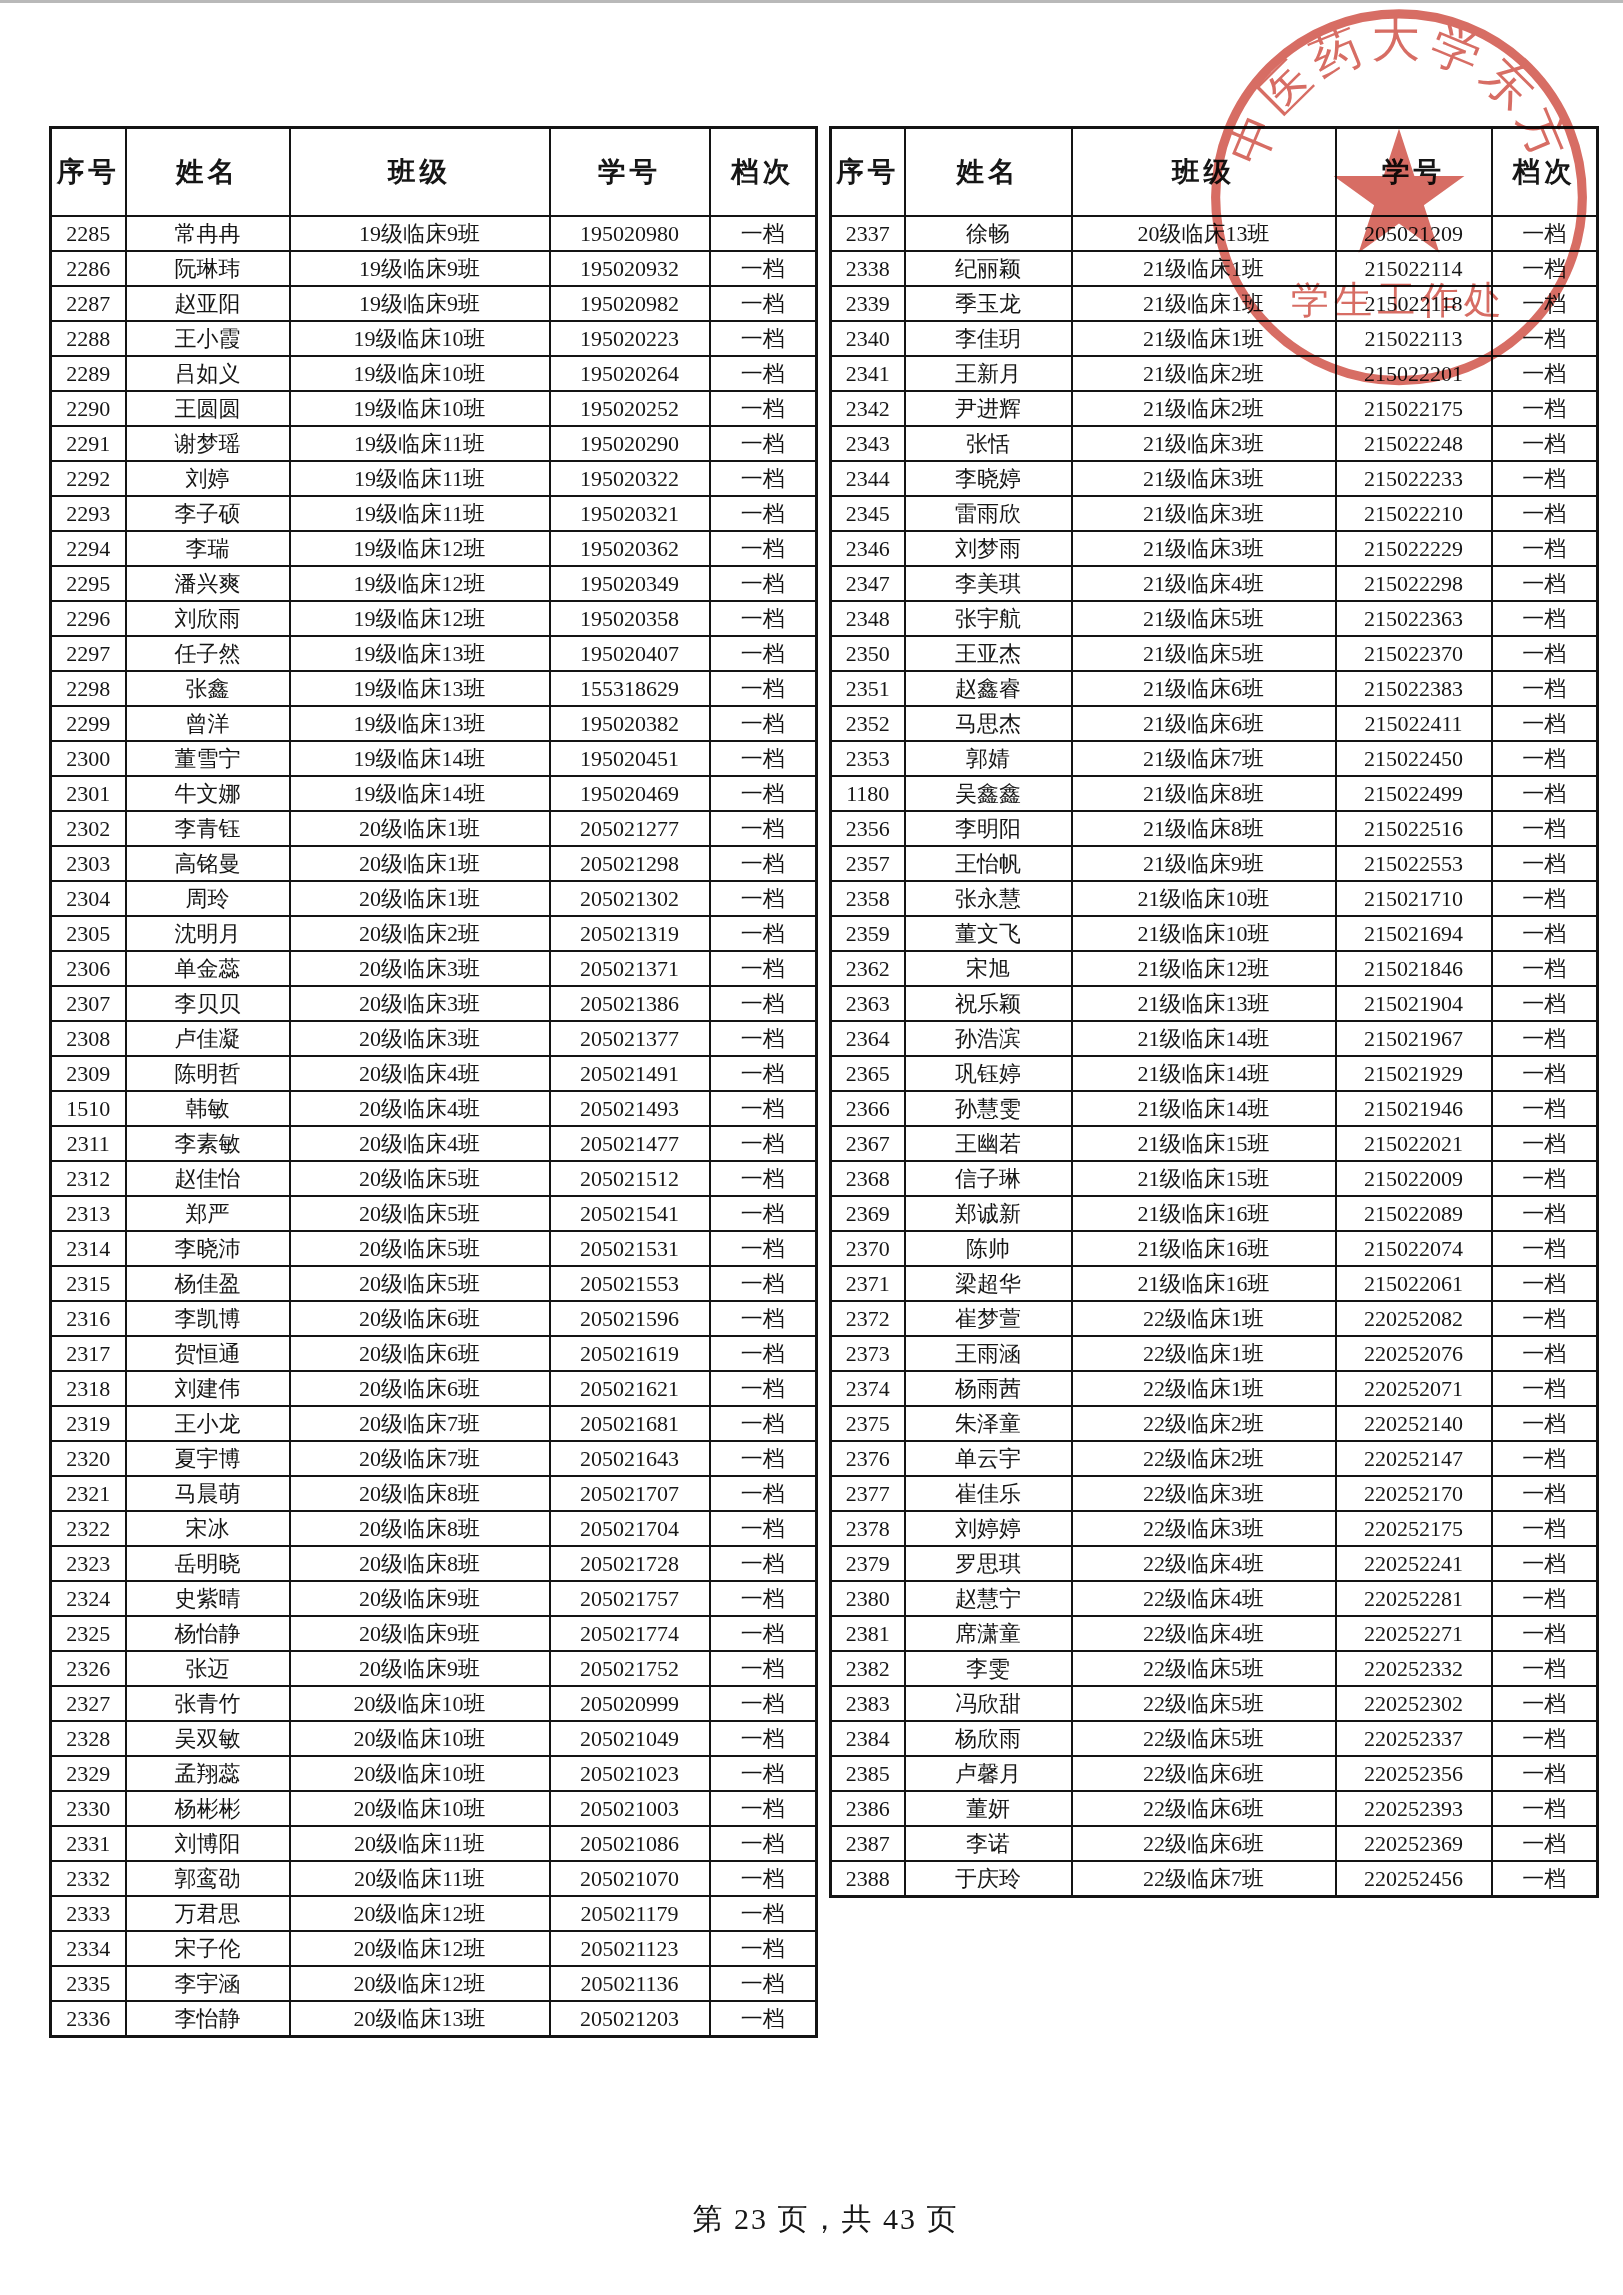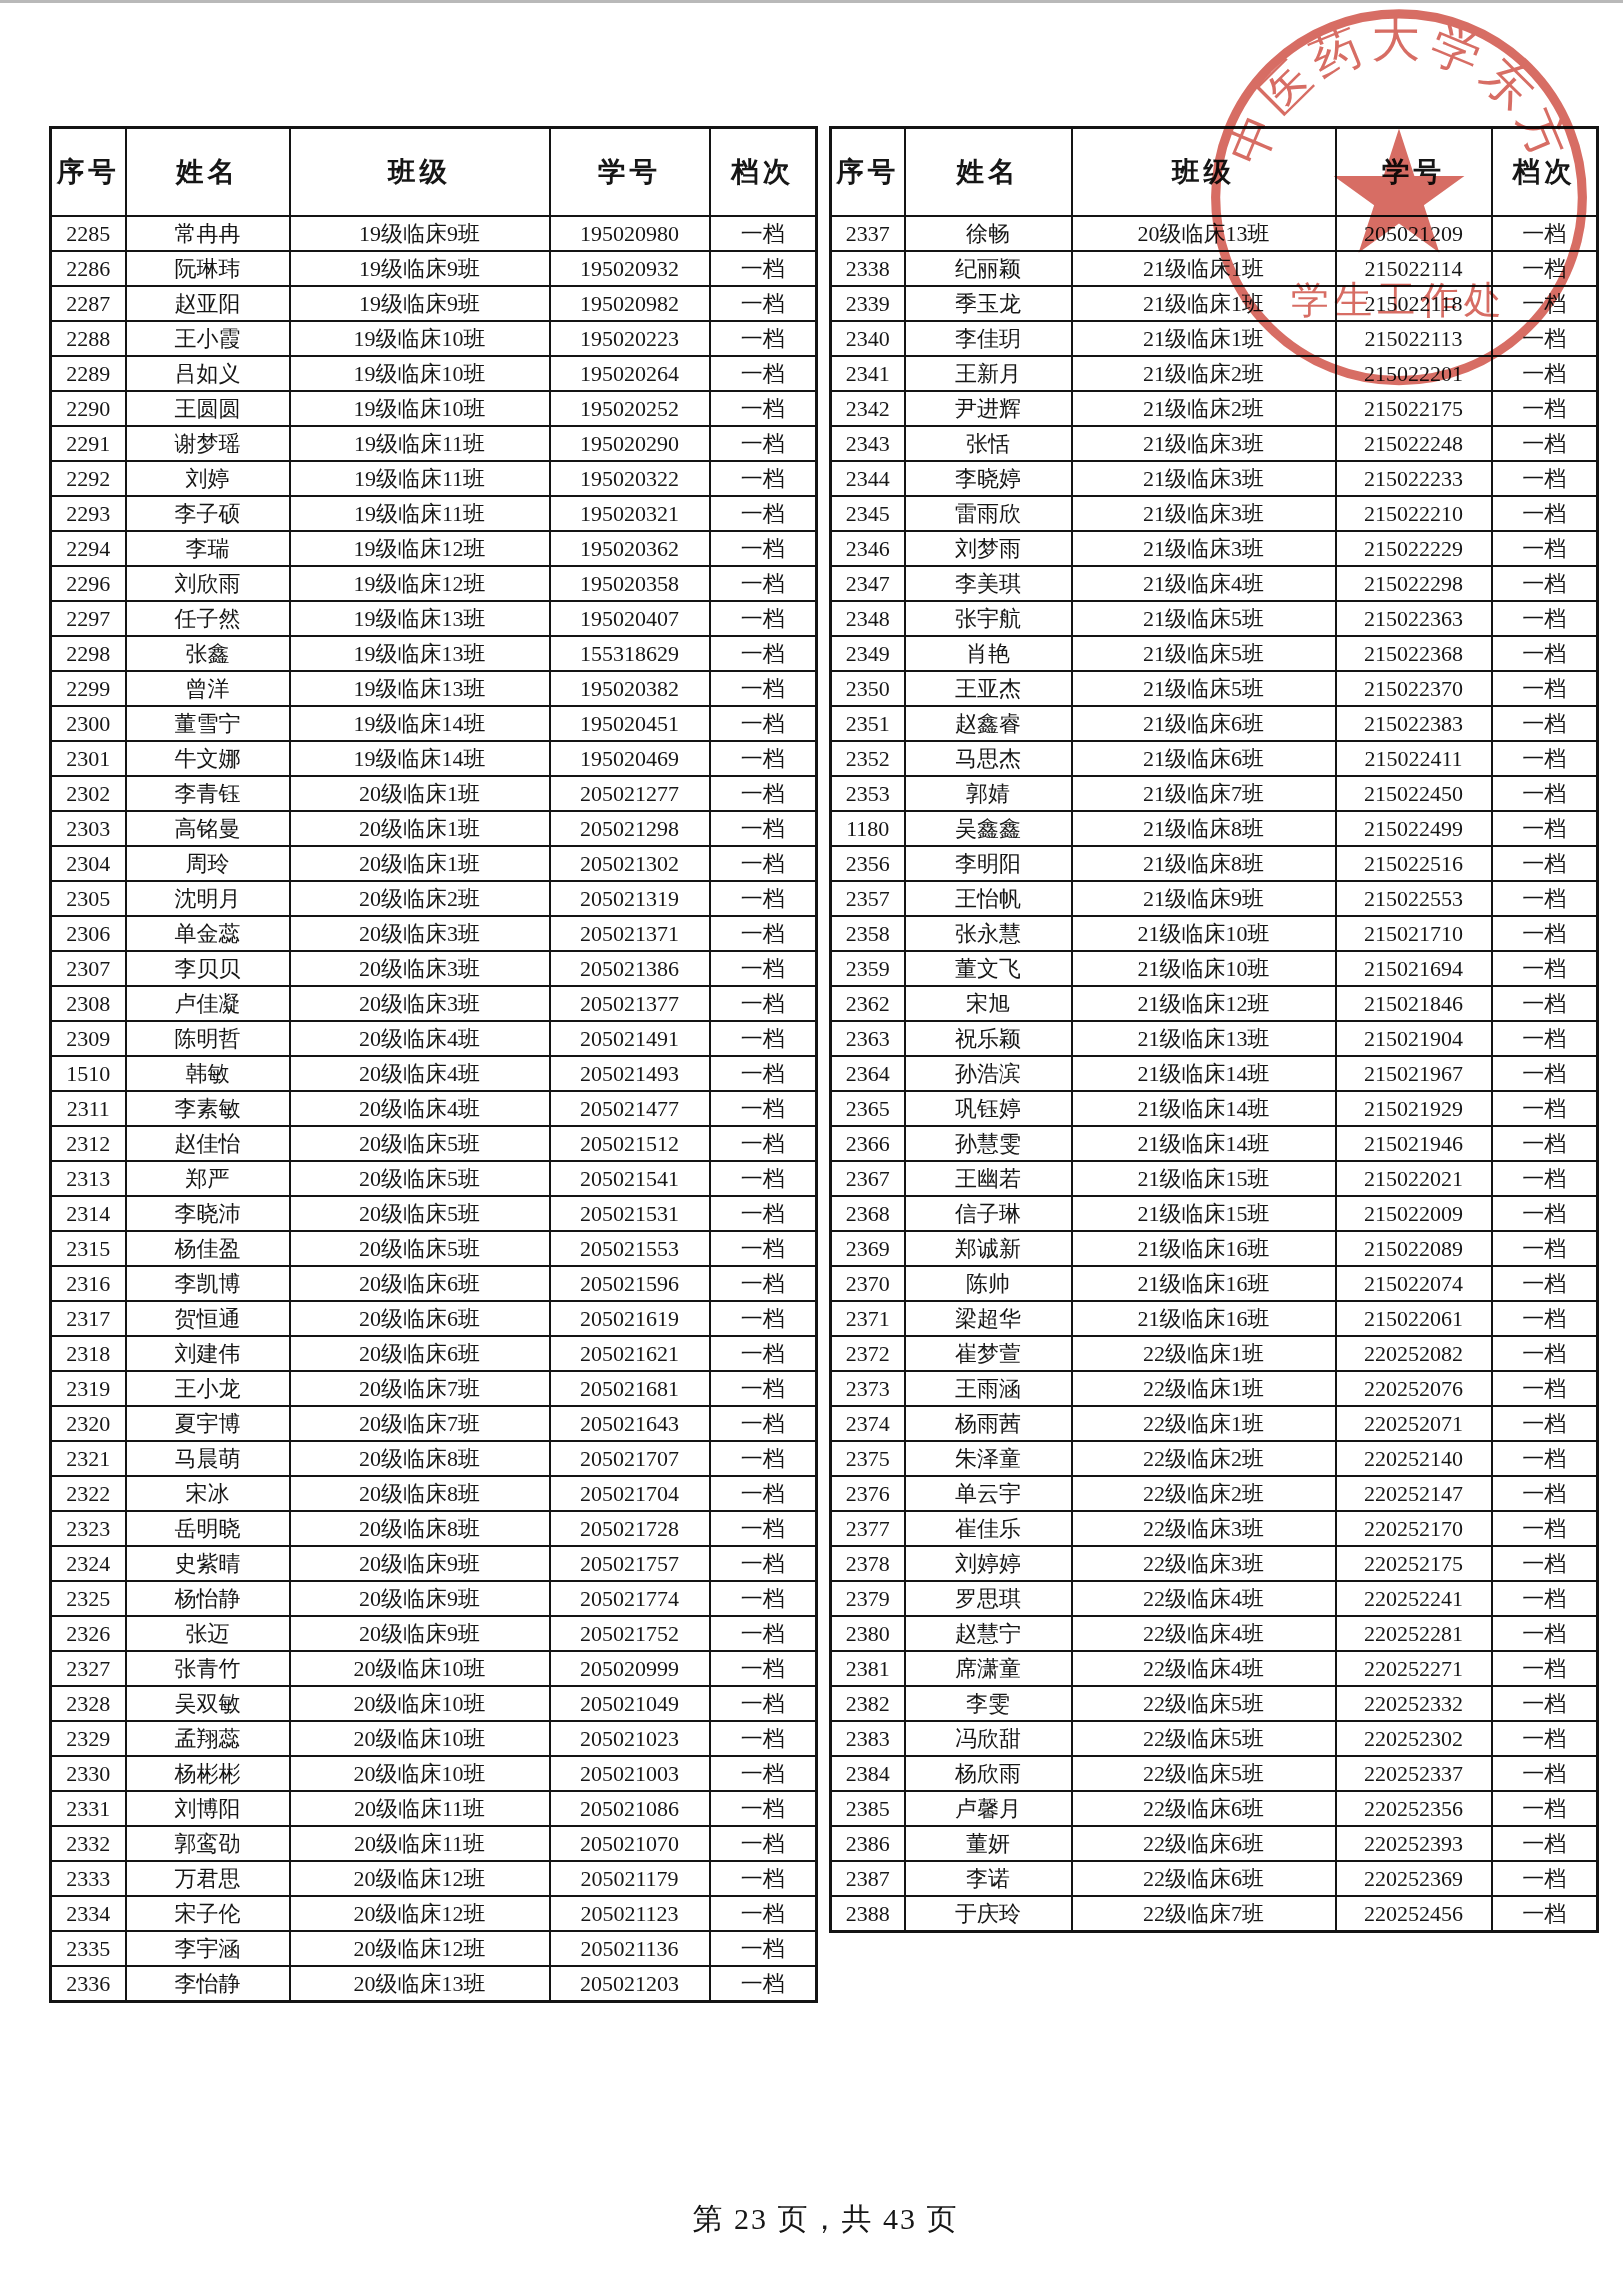--- a/index.html
+++ b/index.html
@@ -155,20 +155,27 @@
         <td>一档</td>
       </tr>
       <tr>
         <td>2294</td>
         <td>李瑞</td>
         <td>19级临床12班</td>
         <td>195020362</td>
         <td>一档</td>
       </tr>
       <tr>
+        <td>2295</td>
+        <td>潘兴爽</td>
+        <td>19级临床12班</td>
+        <td>195020349</td>
+        <td>一档</td>
+      </tr>
+      <tr>
         <td>2296</td>
         <td>刘欣雨</td>
         <td>19级临床12班</td>
         <td>195020358</td>
         <td>一档</td>
       </tr>
       <tr>
         <td>2297</td>
         <td>任子然</td>
         <td>19级临床13班</td>
@@ -547,27 +554,20 @@
         <td>一档</td>
       </tr>
       <tr>
         <td>2348</td>
         <td>张宇航</td>
         <td>21级临床5班</td>
         <td>215022363</td>
         <td>一档</td>
       </tr>
       <tr>
-        <td>2349</td>
-        <td>肖艳</td>
-        <td>21级临床5班</td>
-        <td>215022368</td>
-        <td>一档</td>
-      </tr>
-      <tr>
         <td>2350</td>
         <td>王亚杰</td>
         <td>21级临床5班</td>
         <td>215022370</td>
         <td>一档</td>
       </tr>
       <tr>
         <td>2351</td>
         <td>赵鑫睿</td>
         <td>21级临床6班</td>

